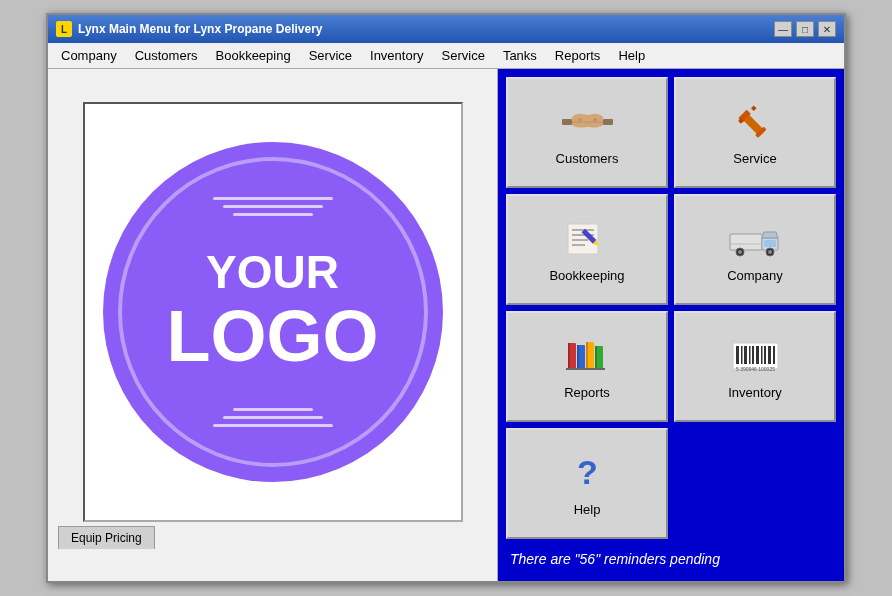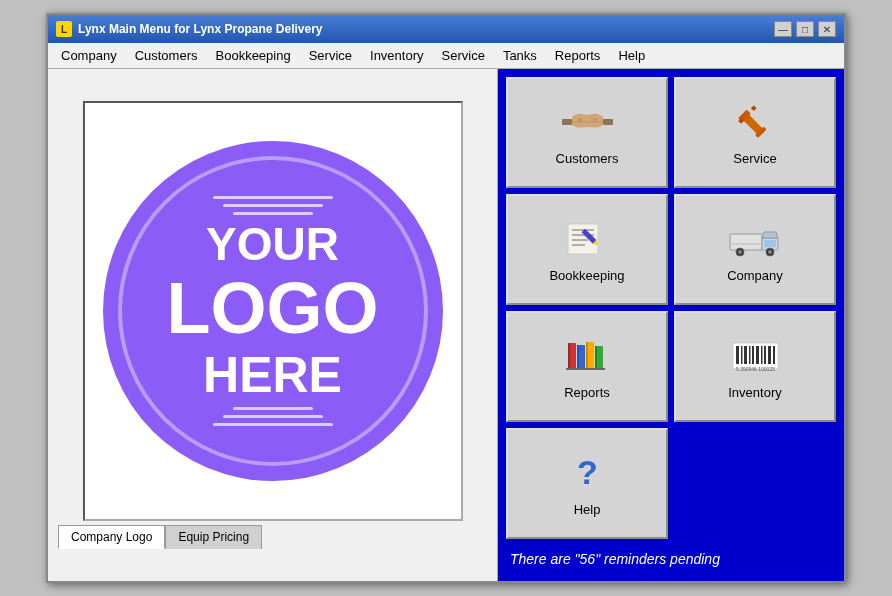--- a/index.html
+++ b/index.html
@@ -264,31 +264,29 @@
         <div class="logo-circle">
           <div class="logo-circle-inner"></div>
           <div class="logo-lines-top">
             <div class="logo-line" style="width:120px"></div>
             <div class="logo-line" style="width:100px"></div>
             <div class="logo-line" style="width:80px"></div>
           </div>
           <div class="logo-text">
             <div class="logo-your">YOUR</div>
             <div class="logo-logo">LOGO</div>
-            <div class="logo-here">HERE</div>
           </div>
           <div class="logo-lines-bottom">
             <div class="logo-line" style="width:80px"></div>
             <div class="logo-line" style="width:100px"></div>
             <div class="logo-line" style="width:120px"></div>
           </div>
         </div>
       </div>
       <div class="logo-tabs">
-        <div class="logo-tab active">Company Logo</div>
         <div class="logo-tab">Equip Pricing</div>
       </div>
     </div>
 
     <div class="buttons-panel">
       <div class="button-grid">
 
         <button class="grid-btn">
           <div class="btn-icon">
             <svg viewBox="0 0 55 42" xmlns="http://www.w3.org/2000/svg">

